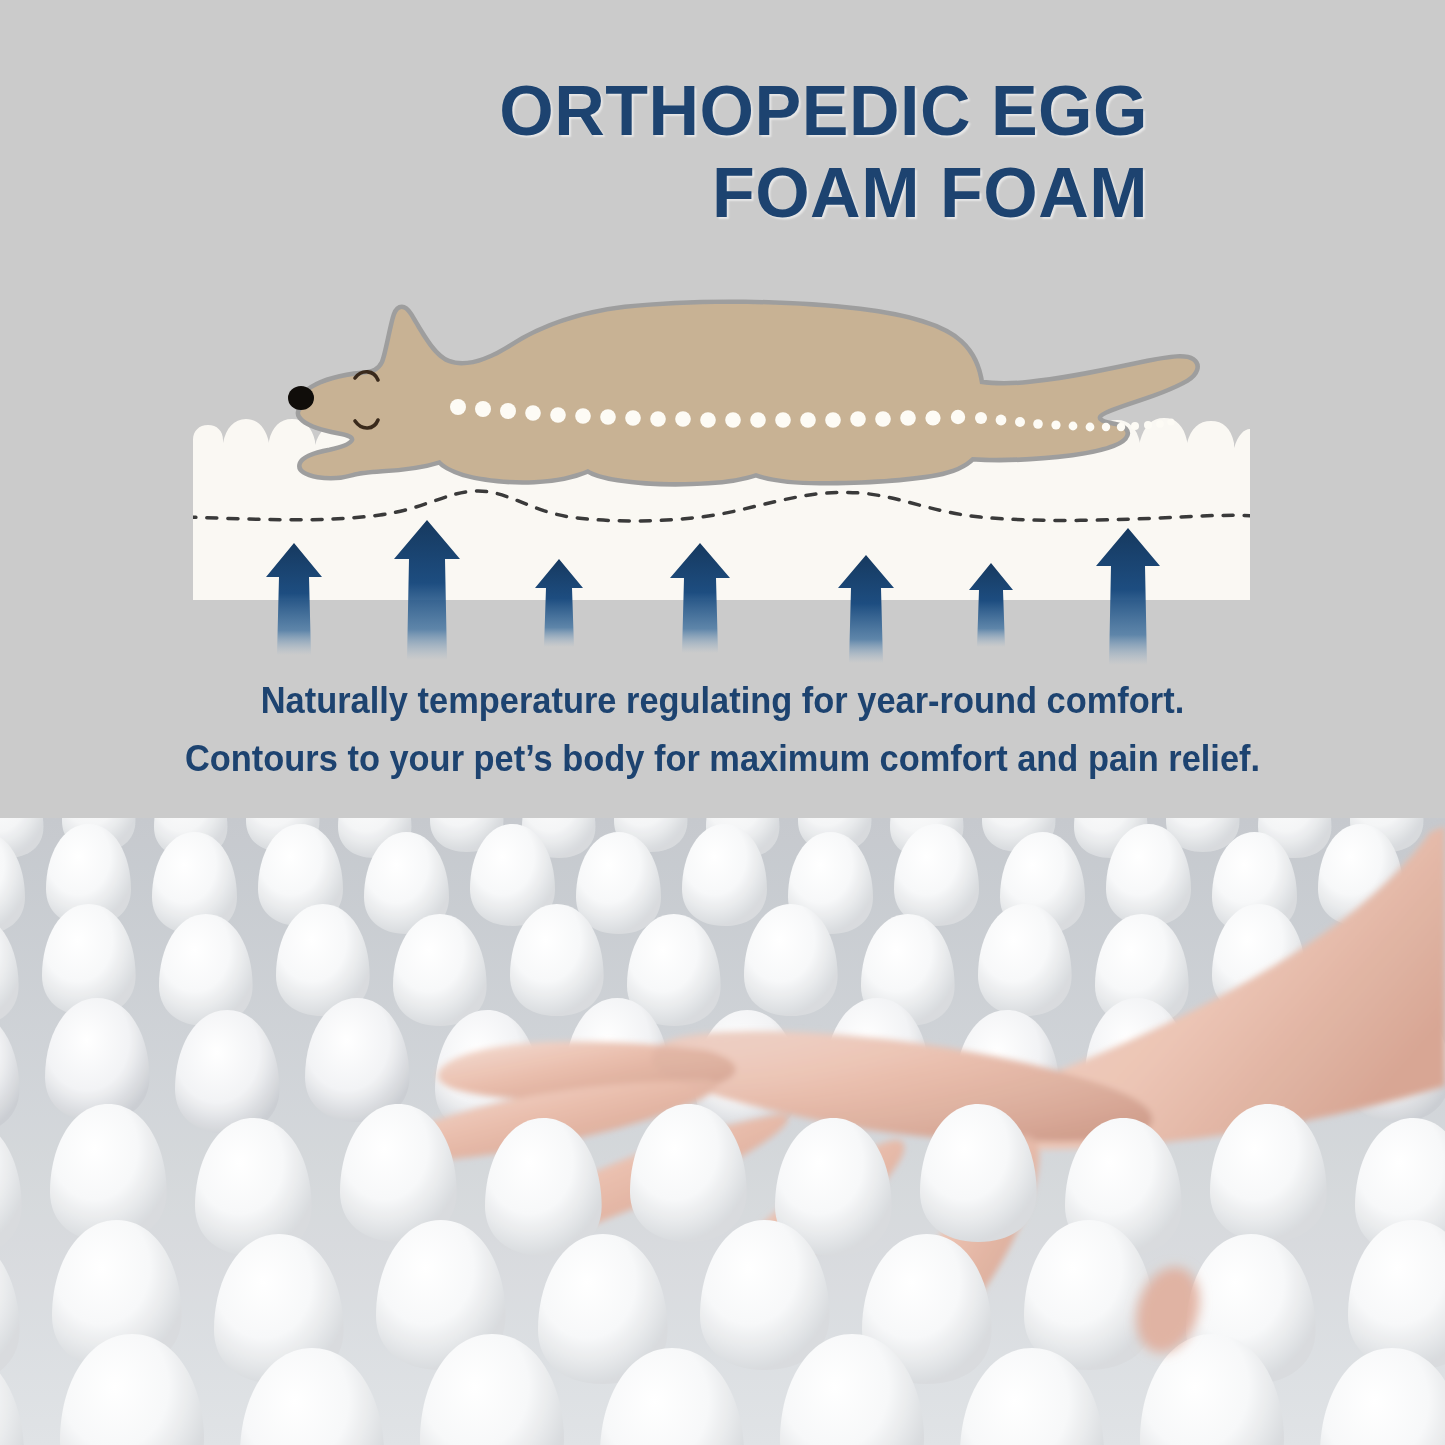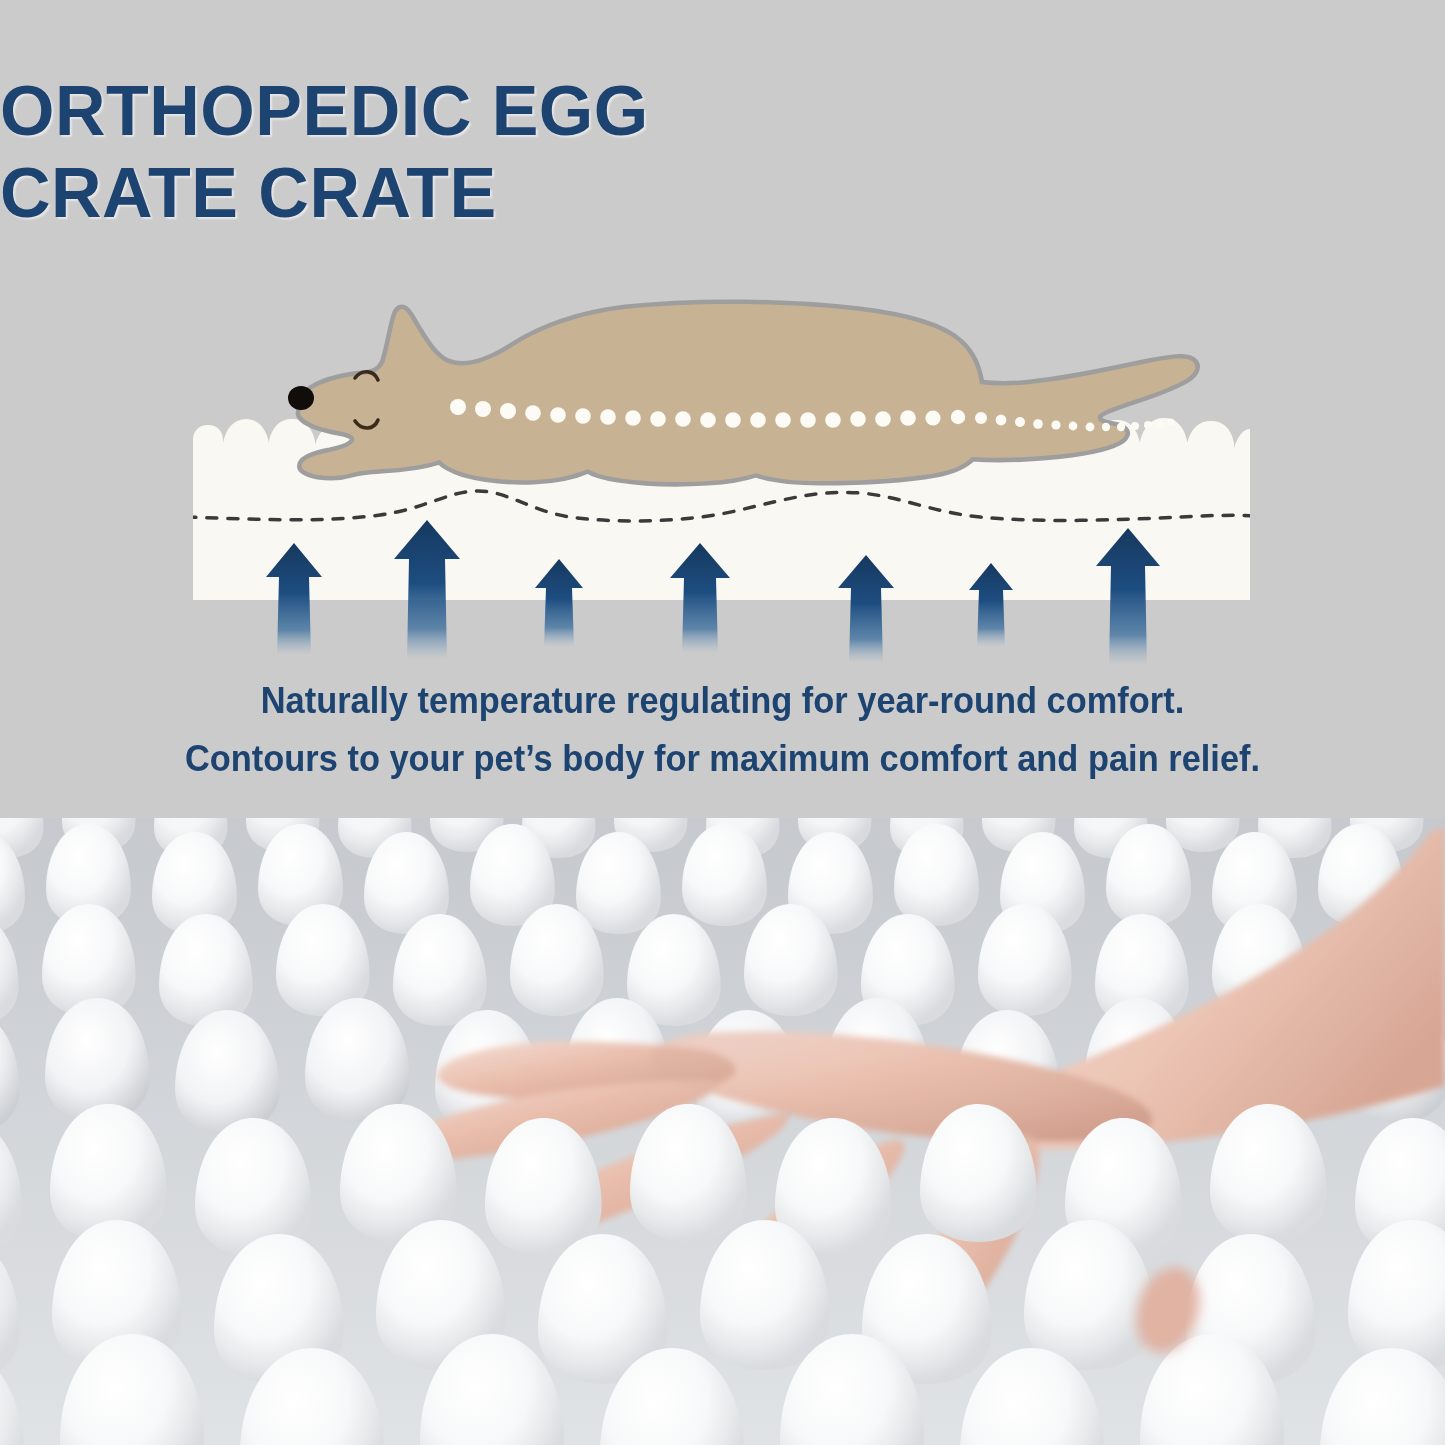--- a/index.html
+++ b/index.html
@@ -27,21 +27,21 @@
     height: 818px;
     background: #cbcbcb;
     overflow: hidden;
   }
 
   #headline {
     position: absolute;
     left: 0;
     top: 70px;
     width: 1148px;
-    text-align: left;
+    text-align: right;
     color: #1d4370;
     font-family: "Liberation Sans", sans-serif;
     font-weight: bold;
     font-size: 70px;
     line-height: 82px;
     letter-spacing: 0.5px;
     text-shadow: 2px 2px 2px rgba(255,255,255,0.55);
   }
   #headline .hl-line { display: block; white-space: nowrap; }
 
@@ -86,21 +86,21 @@
 </style>
 </head>
 <body>
 
 <div id="page">
 
   <div id="top-panel">
 
     <div id="headline">
       <span class="hl-line">ORTHOPEDIC EGG</span>
-      <span class="hl-line">CRATE CRATE</span>
+      <span class="hl-line">FOAM FOAM</span>
     </div>
 
     <div id="illustration">
       <svg width="1445" height="380" viewBox="0 0 1445 380" xmlns="http://www.w3.org/2000/svg">
         <defs>
           <linearGradient id="arrowGrad" x1="0" y1="0" x2="0" y2="1">
             <stop offset="0%" stop-color="#16395f" stop-opacity="1"></stop>
             <stop offset="45%" stop-color="#1d4d80" stop-opacity="1"></stop>
             <stop offset="78%" stop-color="#3a6e9e" stop-opacity="0.75"></stop>
             <stop offset="100%" stop-color="#7ea3c4" stop-opacity="0"></stop>

